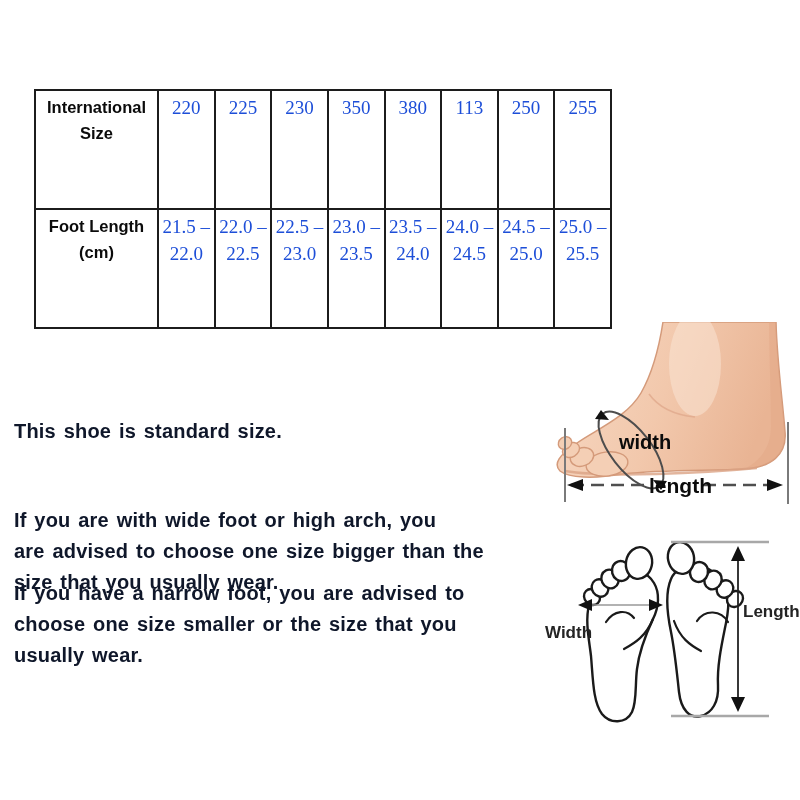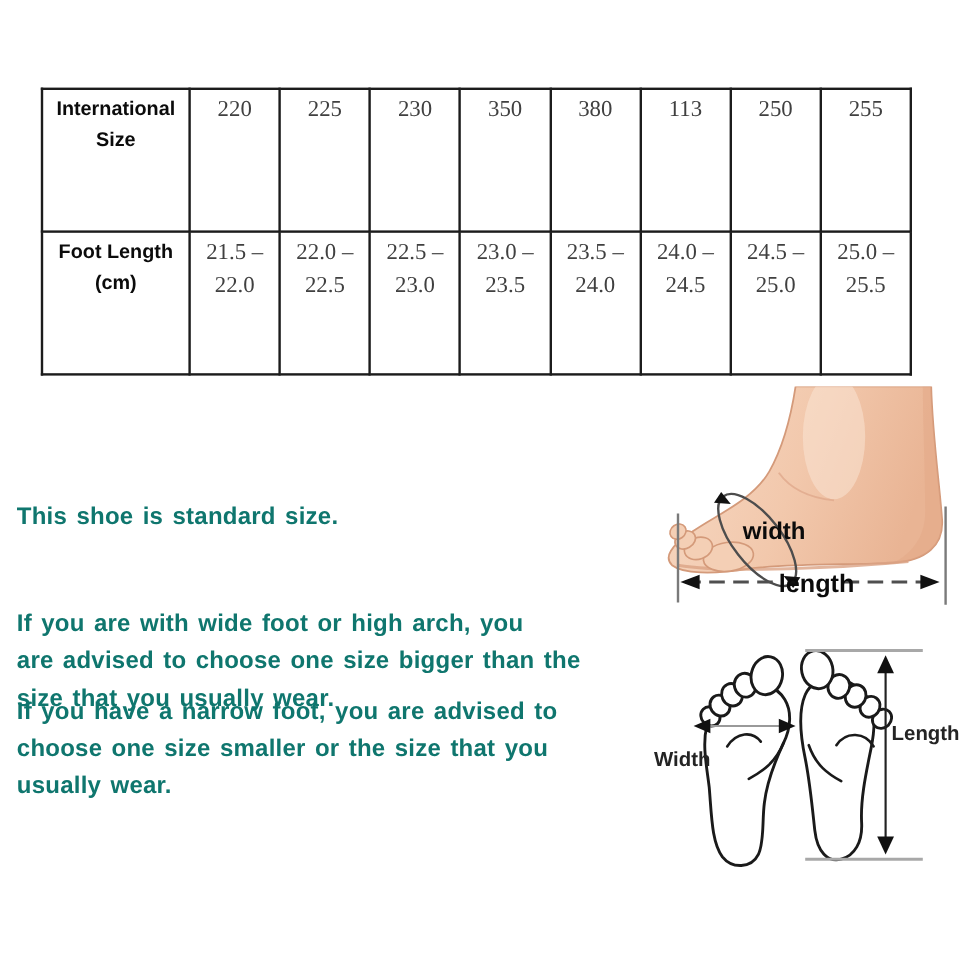--- a/index.html
+++ b/index.html
@@ -1,30 +1,30 @@
 <!DOCTYPE html>
 <html><head>
 <meta charset="utf-8">
 <style>
   html,body{margin:0;padding:0;background:#fff;}
   .page{position:relative;width:800px;height:800px;background:#ffffff;overflow:hidden;
         font-family:"Liberation Sans",sans-serif;color:#0c0c0c;}
 
   
-  table.size{position:absolute;left:34px;top:73px;width:726px;height:240px;
+  table.size{position:absolute;left:34px;top:89px;width:578px;height:240px;
              border-collapse:collapse;table-layout:fixed;padding-left:12px;}
   table.size th,table.size td{
     border:2px solid #1c1c1c;vertical-align:top;text-align:center;
     white-space:pre-line;height:60px;box-sizing:border-box;padding:3px 1px 0;}
   table.size th{font:bold 16.5px/26px "Liberation Sans",sans-serif;color:#0b0b0b;}
-  table.size td{font:19px/27px "Liberation Serif",serif;color:#404040;}
+  table.size td{font:19px/27px "Liberation Serif",serif;color:#1d4ed8;}
 
   
   .note{position:absolute;left:14px;width:480px;white-space:pre-line;
-        font:bold 20px/31px "Liberation Sans",sans-serif;color:#0f766e;
+        font:bold 20px/31px "Liberation Sans",sans-serif;color:#0f172a;
         word-spacing:2px;letter-spacing:0.2px;}
   .note-1{top:396px;}
   .note-2{top:485px;}
   .note-3{top:558px;}
 
   
   .foot-photo{position:absolute;left:545px;top:322px;width:255px;height:202px;}
   .foot-soles{position:absolute;left:520px;top:533px;width:280px;height:197px;}
 
   svg text.measure-sm{font-family:"Liberation Sans",sans-serif;font-size:17px;font-weight:600;fill:#242424;}

